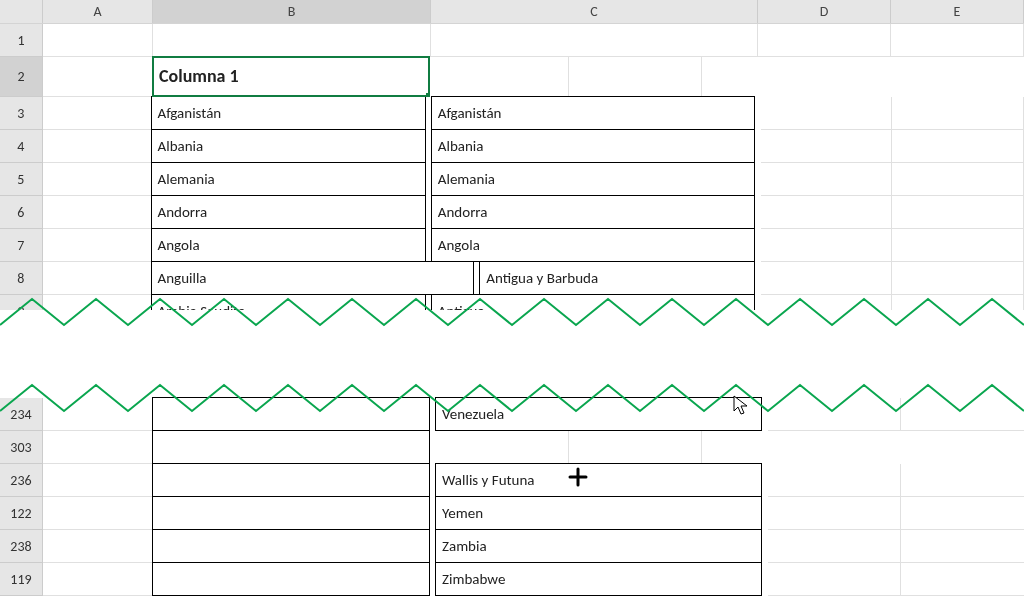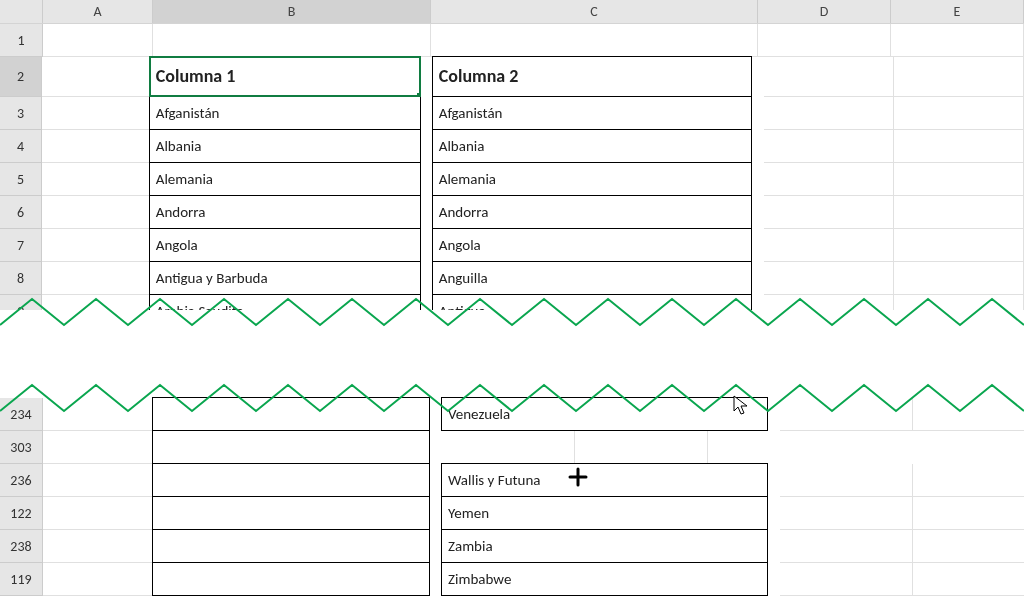--- a/index.html
+++ b/index.html
@@ -64,21 +64,21 @@
       border-right: 1px solid #e0e0e0;
       border-bottom: 1px solid #e0e0e0;
       line-height: 33px;
       position: relative;
       padding: 0 4px;
       color: #222;
     }
 
     .data-cell {
       border: 1px solid #000;
-      margin: -1px 12px 0 -1px;
+      margin: -1px 6px 0 -1px;
       padding: 0 6px;
       overflow: hidden;
       white-space: nowrap;
     }
     .hdr-cell {
       font-weight: bold;
       font-size: 18px;
       line-height: 38px;
     }
     .row.tall { height: 40px; }
@@ -172,23 +172,20 @@
     <div class="cell col-E"></div>
   </div>
 
   <div class="row tall">
     <div class="row-header active">2</div>
     <div class="cell col-A"></div>
     <div class="cell data-cell hdr-cell col-B selected">
       <span>Columna 1</span>
       <div class="fill-handle"></div>
     </div>
-    <div class="cell data-cell hdr-cell col-C">
-      <span>Columna 2</span>
-    </div>
     <div class="cell col-D"></div>
     <div class="cell col-E"></div>
   </div>
 
   <div class="row">
     <div class="row-header">3</div>
     <div class="cell col-A"></div>
     <div class="cell data-cell col-B">Afganistán</div>
     <div class="cell data-cell col-C">Afganistán</div>
     <div class="cell col-D"></div>
@@ -222,22 +219,22 @@
     <div class="row-header">7</div>
     <div class="cell col-A"></div>
     <div class="cell data-cell col-B">Angola</div>
     <div class="cell data-cell col-C">Angola</div>
     <div class="cell col-D"></div>
     <div class="cell col-E"></div>
   </div>
   <div class="row">
     <div class="row-header">8</div>
     <div class="cell col-A"></div>
+    <div class="cell data-cell col-C">Anguilla</div>
     <div class="cell data-cell col-B">Antigua y Barbuda</div>
-    <div class="cell data-cell col-C">Anguilla</div>
     <div class="cell col-D"></div>
     <div class="cell col-E"></div>
   </div>
   <div class="row">
     <div class="row-header">9</div>
     <div class="cell col-A"></div>
     <div class="cell data-cell col-B">Arabia Saudita</div>
     <div class="cell data-cell col-C">Antigua</div>
     <div class="cell col-D"></div>
     <div class="cell col-E"></div>

